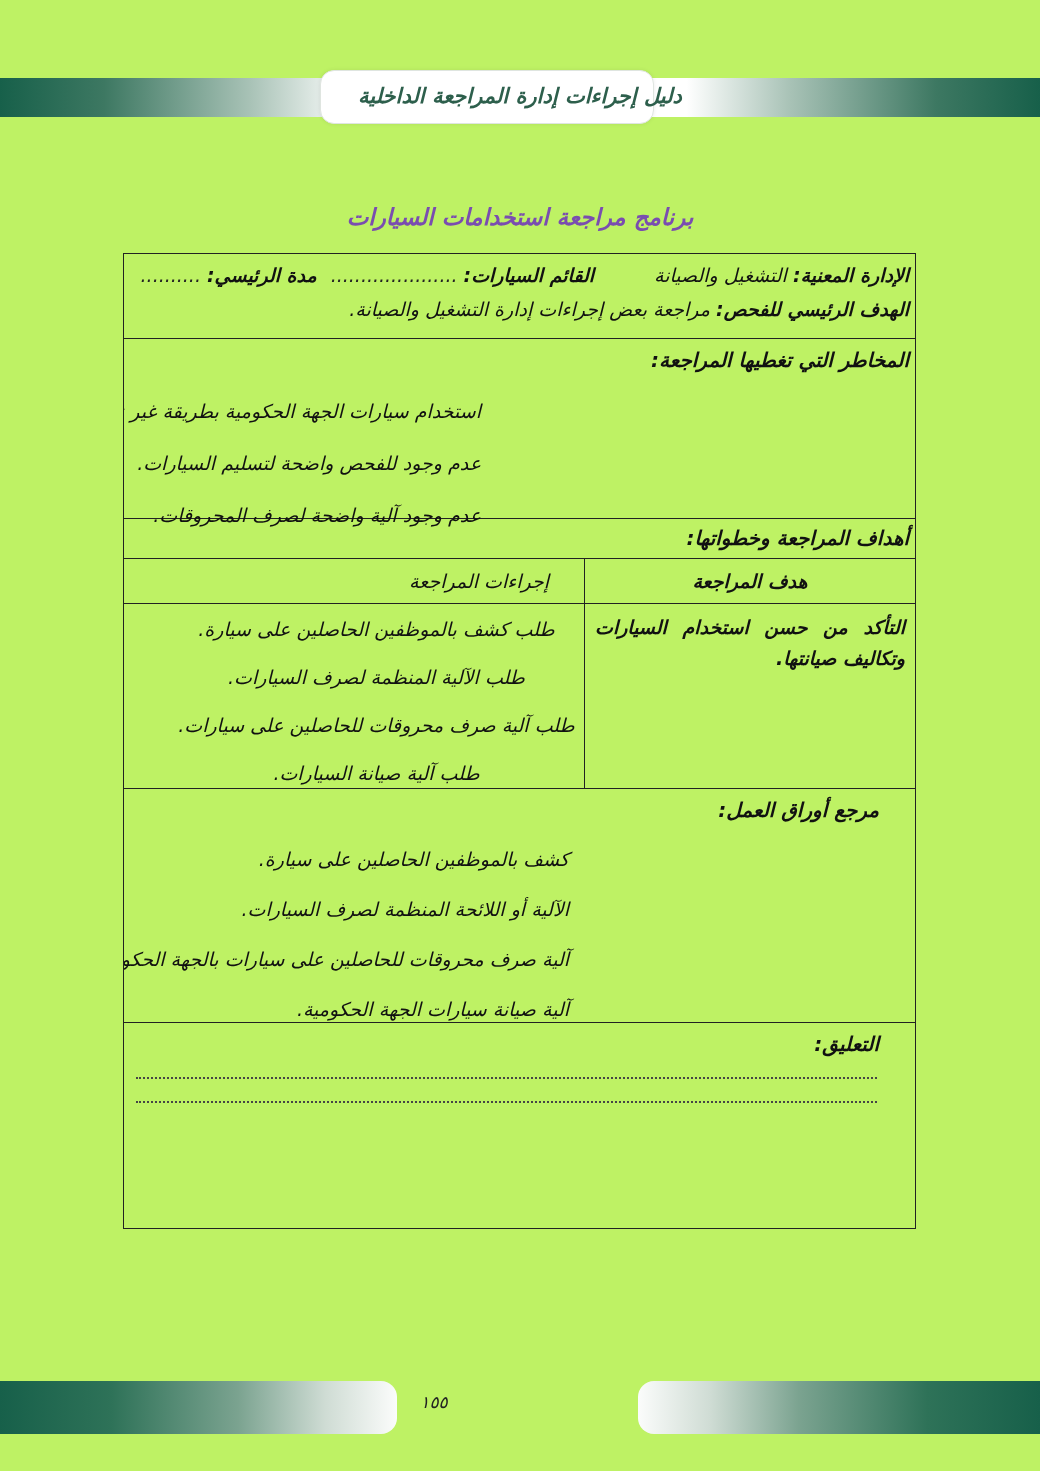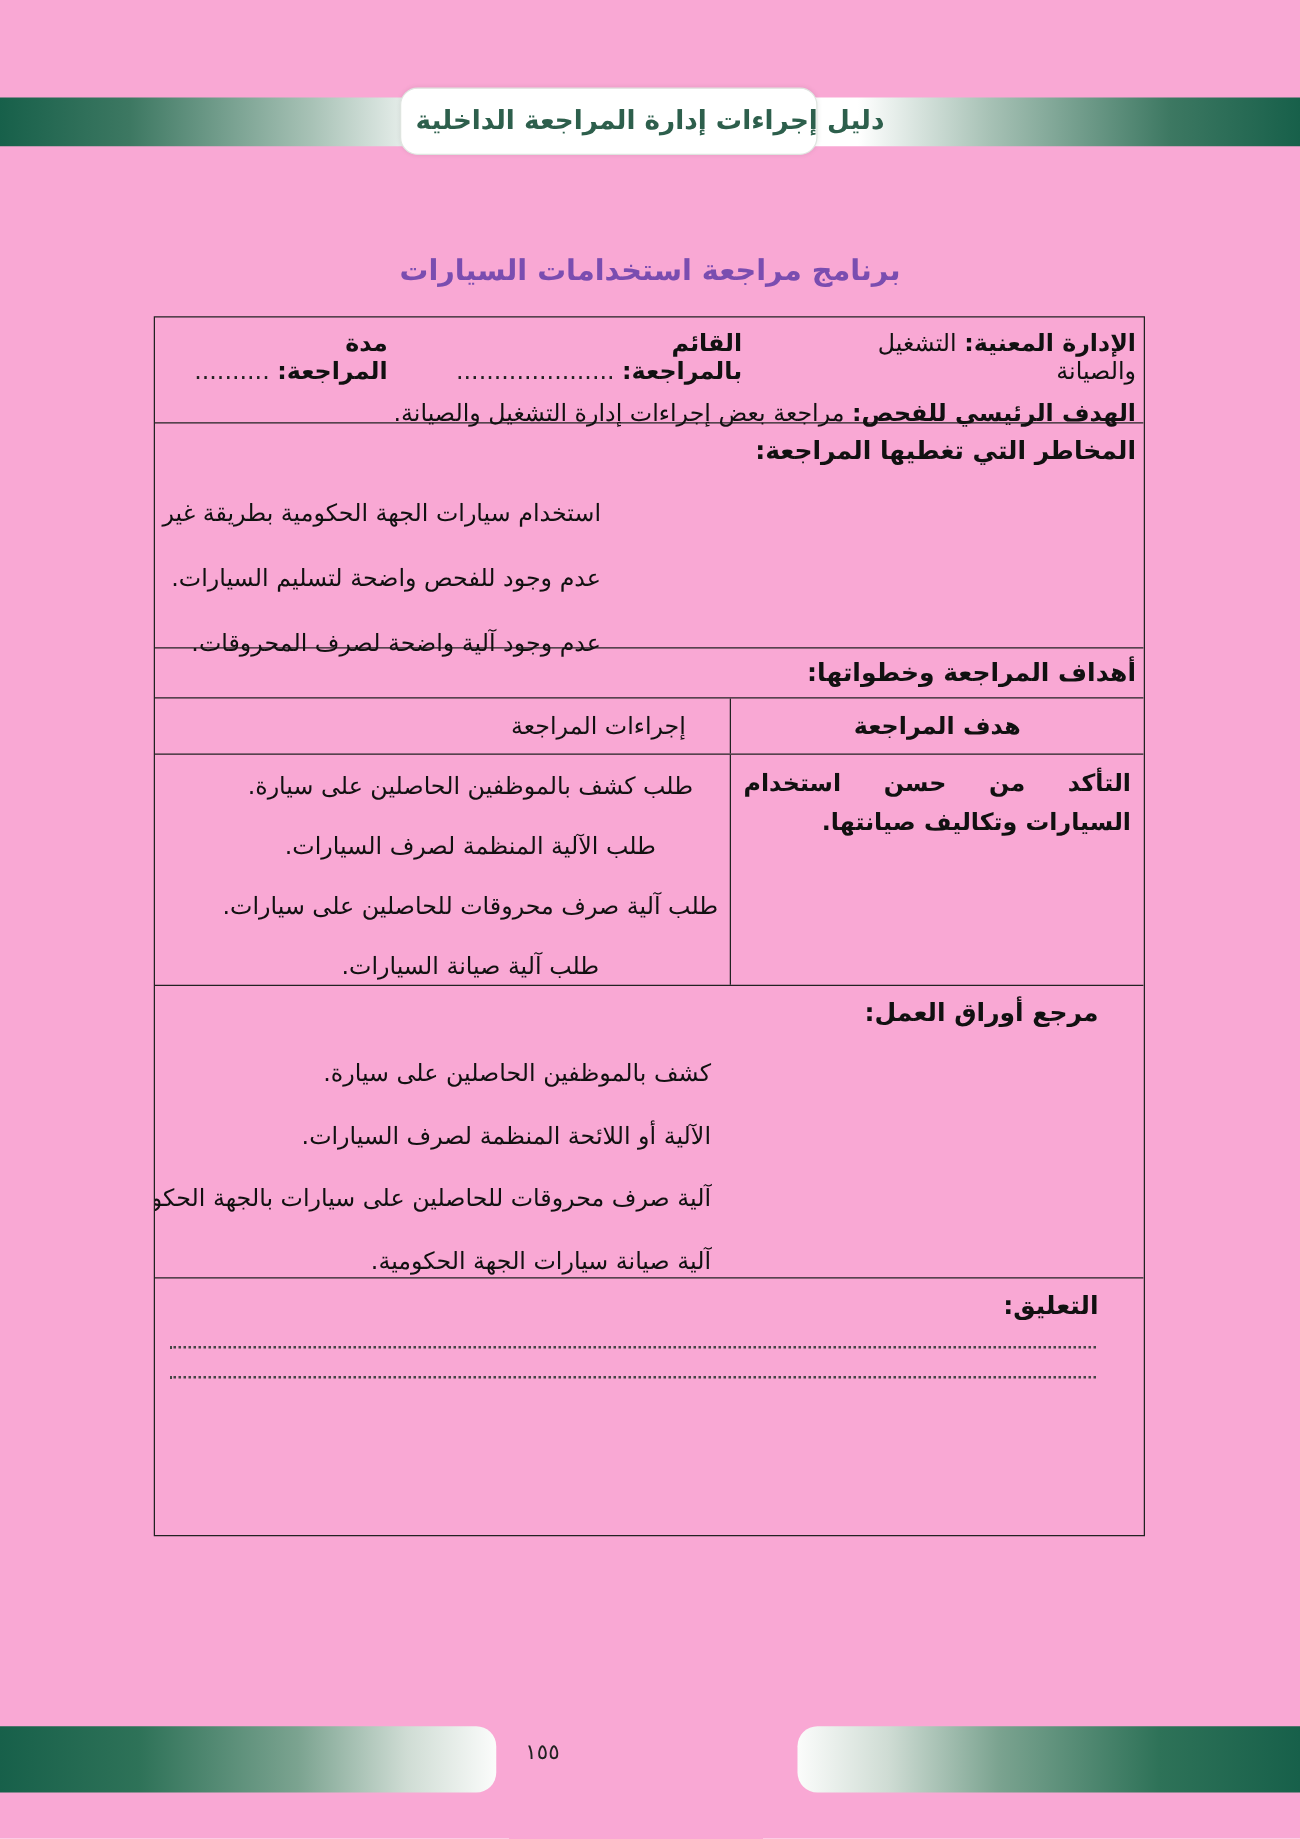--- a/index.html
+++ b/index.html
@@ -1,17 +1,17 @@
 <!DOCTYPE html>
 <html lang="ar"><head>
 <meta charset="utf-8">
 <style>
   html,body{margin:0;padding:0;background:#fff;}
-  .page{position:relative;width:1040px;height:1471px;background:#f9a8d4;overflow:hidden;
-        font-family:"DejaVu Sans",sans-serif;color:#111;}
+  .page{position:relative;width:1040px;height:1471px;background:#bef264;overflow:hidden;
+        font-family:"DejaVu Sans",sans-serif;color:#111;font-style:italic;}
   
   .banner-bar{position:absolute;top:78px;left:0;width:1040px;height:39px;z-index:1;
     background:linear-gradient(90deg,#17604a 0%,#3d7862 10%,#a8c2b6 24%,#ffffff 34%,#ffffff 66%,#a8c2b6 76%,#3d7862 90%,#17604a 100%);}
   .banner-tab{position:absolute;top:70px;left:320px;width:332px;height:52px;z-index:2;
     background:#ffffff;border:1px solid #dfe5e0;border-radius:14px;box-shadow:0 0 4px rgba(0,0,0,0.08);}
   .banner-title{position:absolute;top:84px;left:0;width:1040px;z-index:3;text-align:center;
     font-size:21px;font-weight:bold;color:#2d5f4c;}
   
   .doc-title{position:absolute;top:204px;left:0;width:1040px;text-align:center;
     font-size:23px;font-weight:bold;color:#7a4db0;}
@@ -83,22 +83,22 @@
   <div class="banner-tab"></div>
   <div class="banner-title">دليل إجراءات إدارة المراجعة الداخلية</div>
 
   <div class="doc-title">برنامج مراجعة استخدامات السيارات</div>
 
   <div class="audit-table" dir="rtl" lang="ar">
 
     <div class="row r1">
       <div class="line1">
         <span class="grp"><b>الإدارة المعنية:</b>&nbsp;<span>التشغيل والصيانة</span></span>
-        <span class="grp g2"><b>القائم بالمراجعة:</b>&nbsp;<span class="dots">.....................</span></span>
-        <span class="grp g3"><b>مدة المراجعة:</b>&nbsp;<span class="dots">..........</span></span>
+        <span class="grp g2"><b>القائم السيارات:</b>&nbsp;<span class="dots">.....................</span></span>
+        <span class="grp g3"><b>مدة الرئيسي:</b>&nbsp;<span class="dots">..........</span></span>
       </div>
       <div class="line2"><b>الهدف الرئيسي للفحص:</b>&nbsp;<span>مراجعة بعض إجراءات إدارة التشغيل والصيانة.</span></div>
     </div>
 
     <div class="row r2">
       <div class="sec-h">المخاطر التي تغطيها المراجعة:</div>
       <div class="risk-item">استخدام سيارات الجهة الحكومية بطريقة غير نظامية.</div>
       <div class="risk-item">عدم وجود للفحص واضحة لتسليم السيارات.</div>
       <div class="risk-item">عدم وجود آلية واضحة لصرف المحروقات.</div>
     </div>

